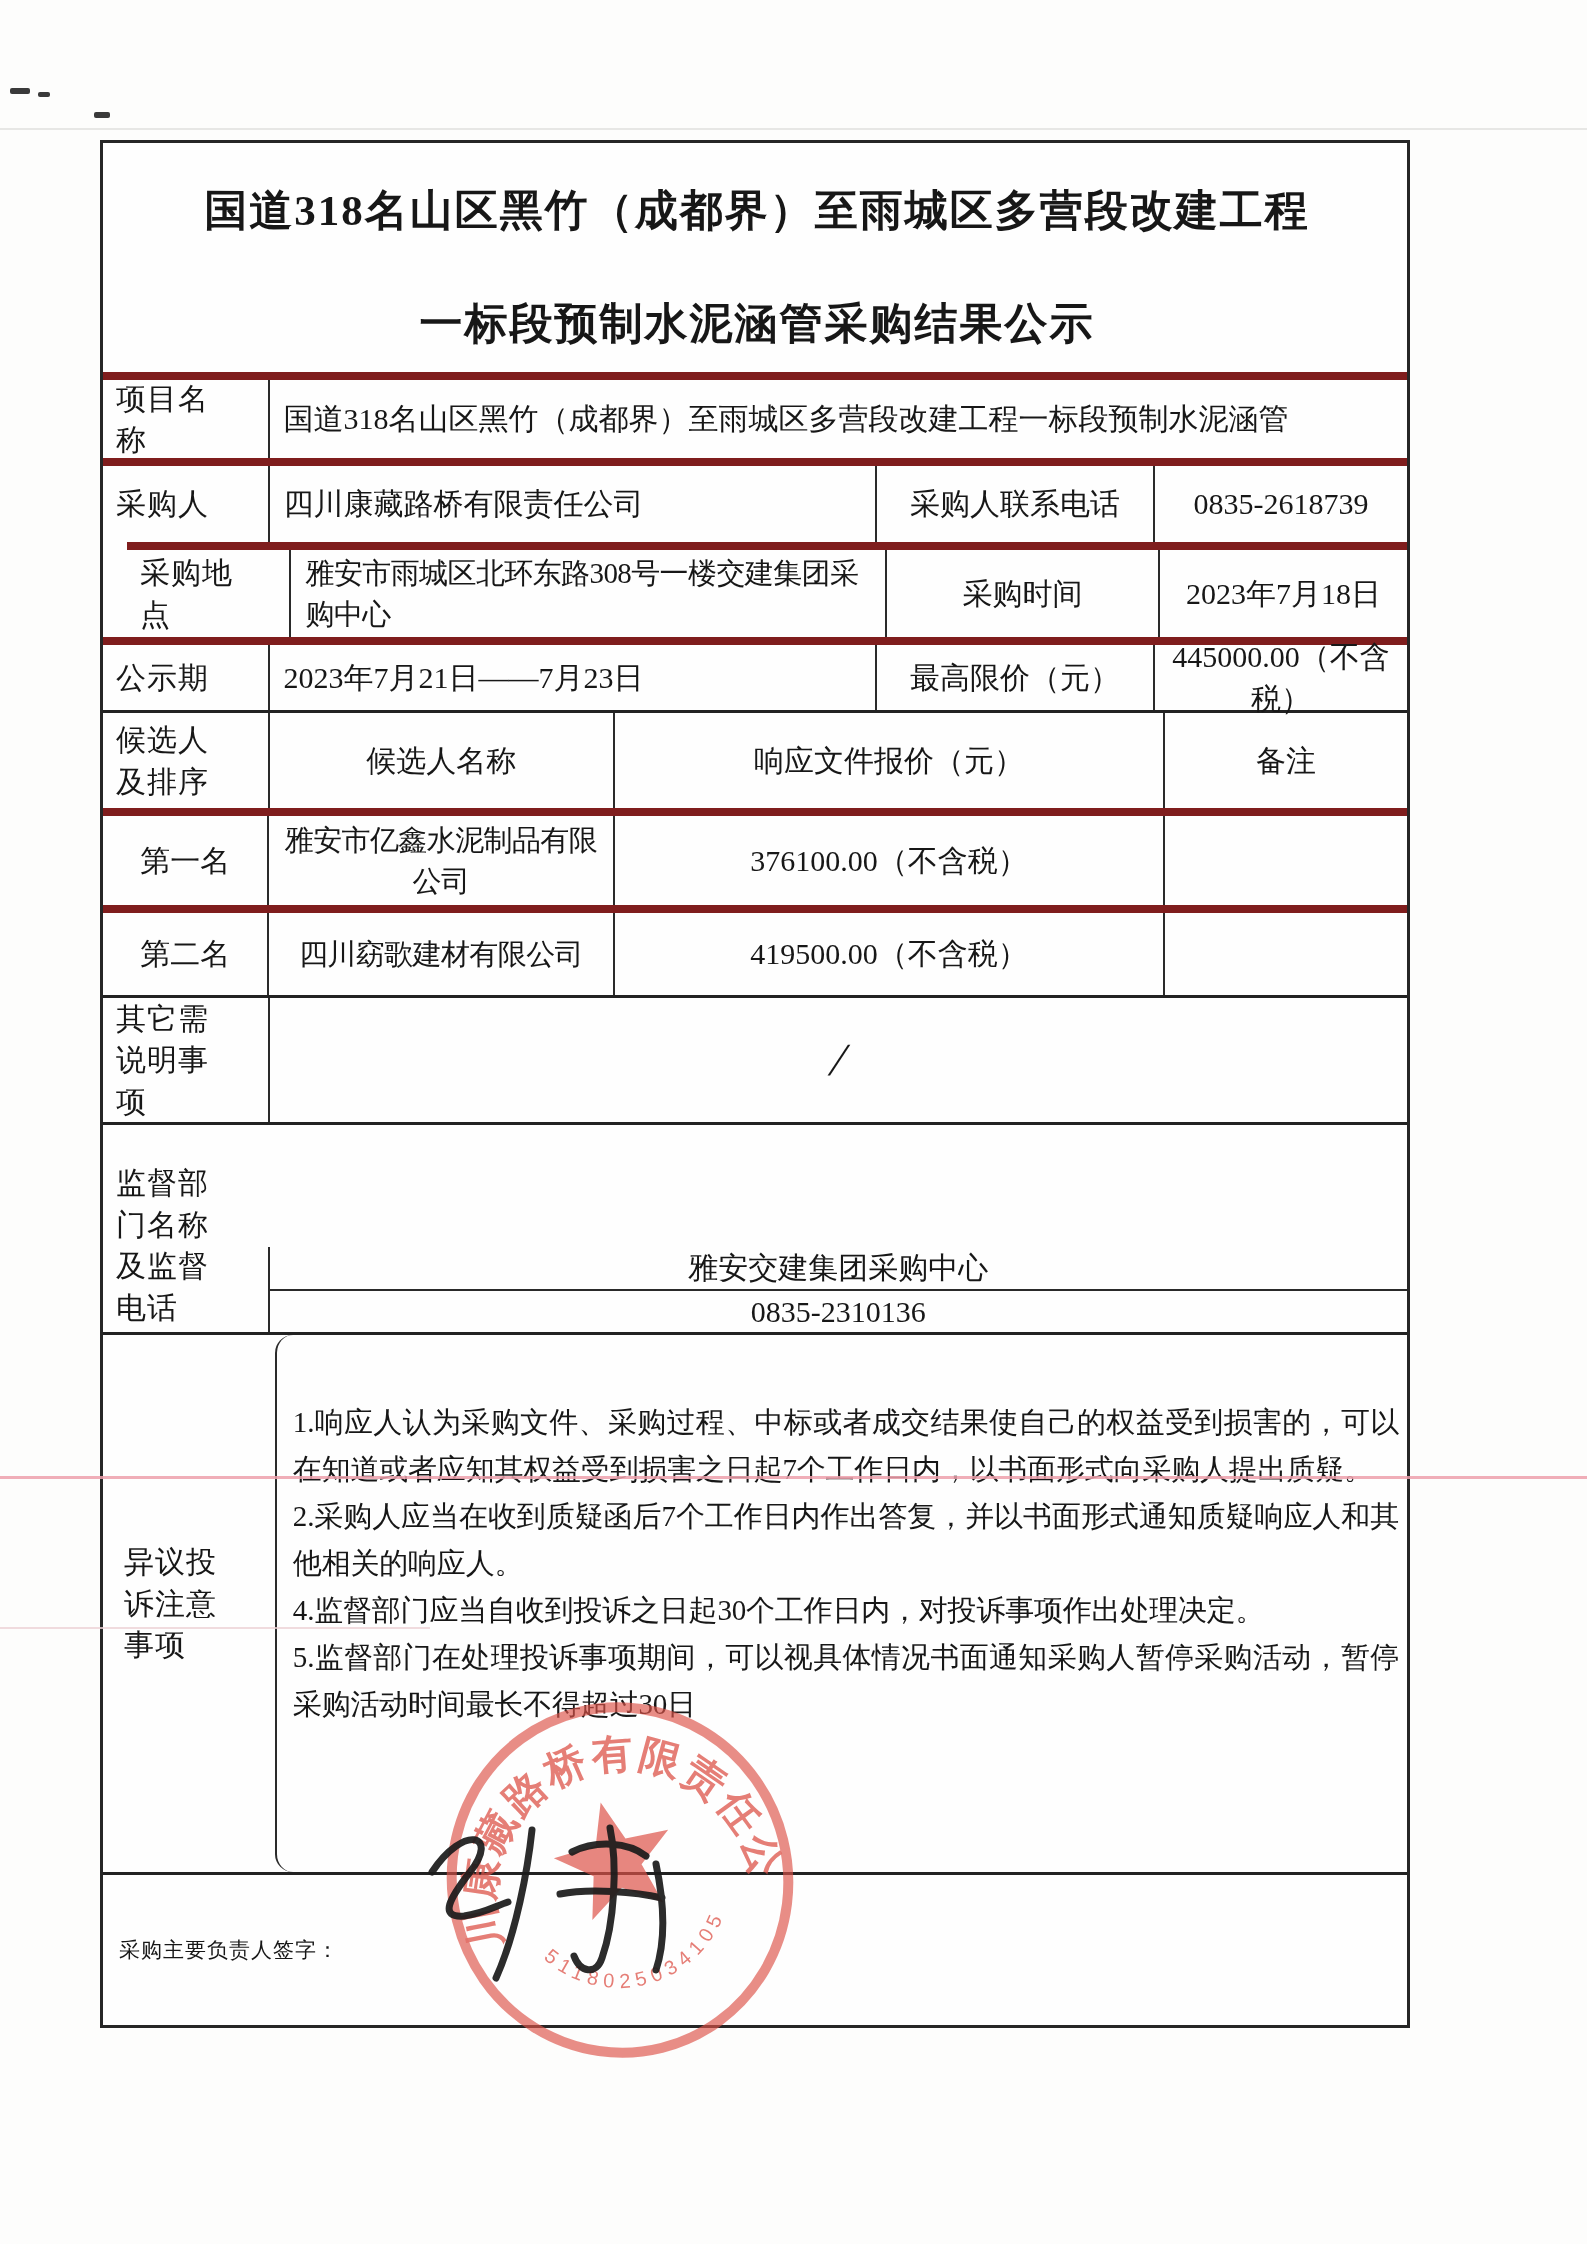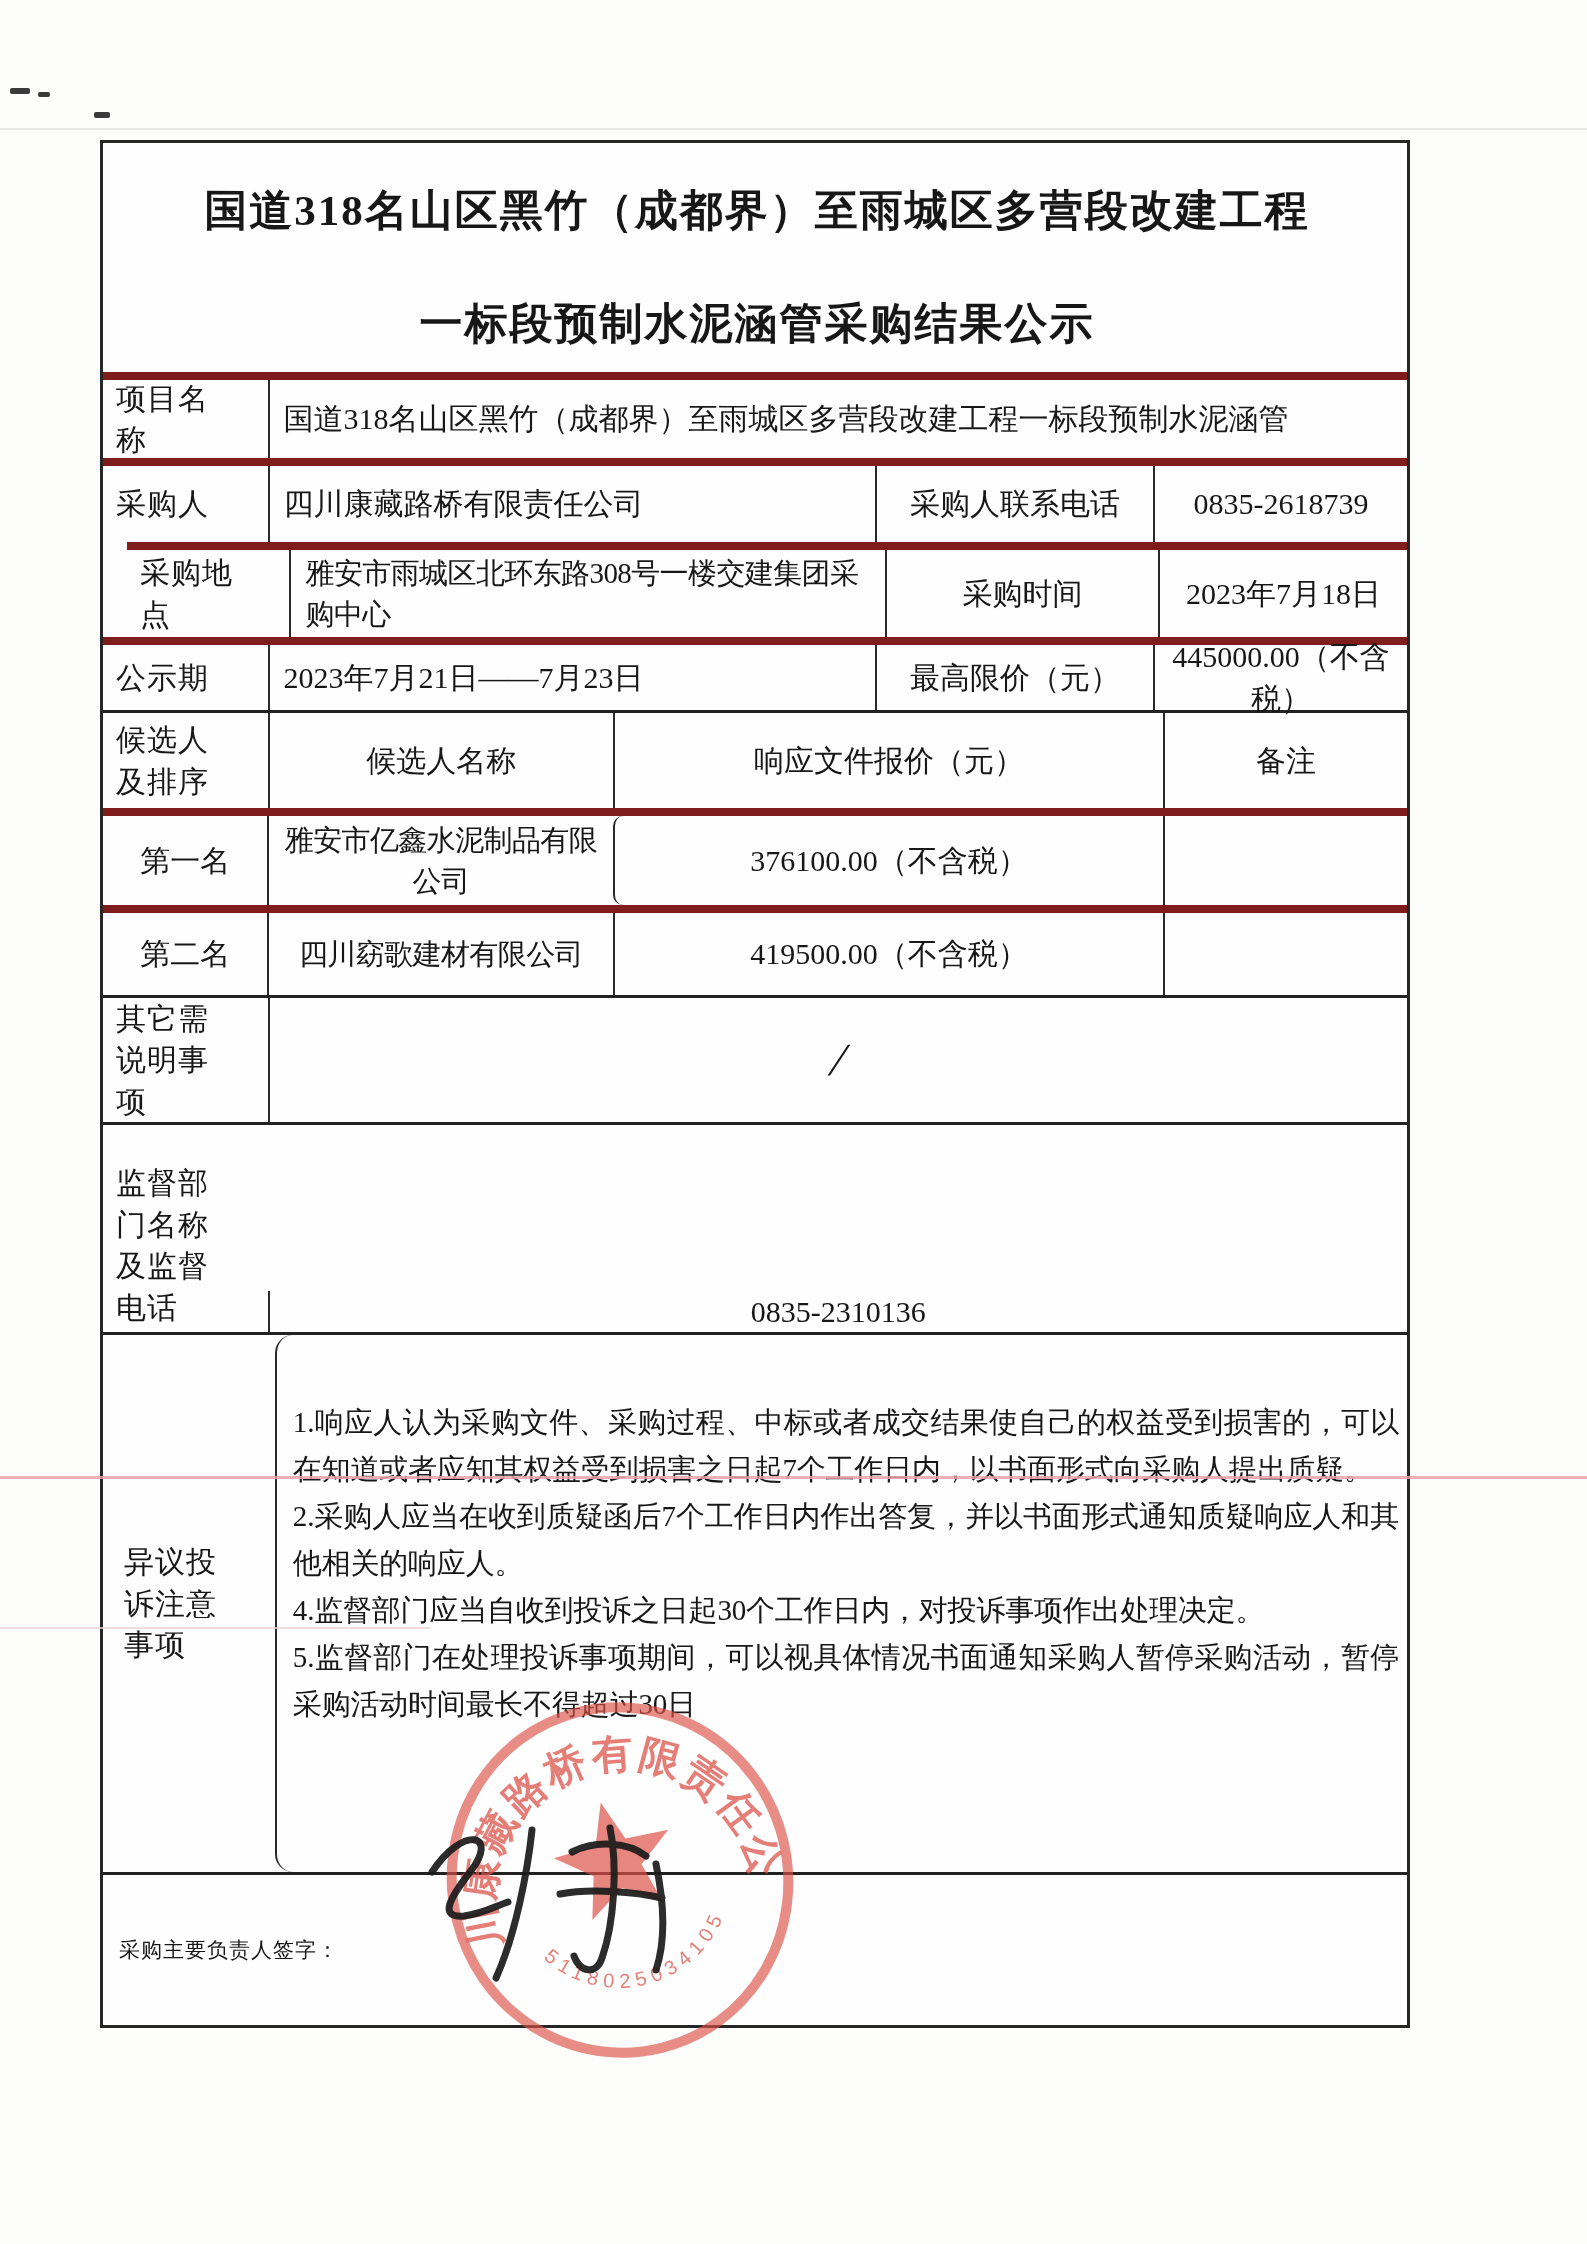--- a/index.html
+++ b/index.html
@@ -112,41 +112,42 @@
     <div class="row thick" style="height:98px;">
       <div class="cell nb label" style="width:165px;">候选人及排序</div>
       <div class="cell center" style="width:347px;">候选人名称</div>
       <div class="cell center" style="width:553px;">响应文件报价（元）</div>
       <div class="cell center" style="width:245px;">备注</div>
     </div>
 
     <div class="row" style="height:97px;">
       <div class="cell nb center" style="width:165px;">第一名</div>
       <div class="cell center addr" style="width:347px;">雅安市亿鑫水泥制品有限公司</div>
-      <div class="cell center" style="width:553px;border-radius:10px;">376100.00（不含税）</div>
+      <div class="cell center" style="width:553px;">376100.00（不含税）</div>
       <div class="cell center" style="width:245px;"></div>
     </div>
 
     <div class="row" style="height:90px;">
       <div class="cell nb center" style="width:165px;">第二名</div>
       <div class="cell center addr" style="width:347px;">四川窈歌建材有限公司</div>
       <div class="cell center" style="width:553px;">419500.00（不含税）</div>
       <div class="cell center" style="width:245px;"></div>
     </div>
 
     <div class="row thick" style="height:127px;">
       <div class="cell nb label" style="width:165px;">其它需说明事项</div>
       <div class="cell center" style="width:1145px;">
         <span class="slash">/</span>
       </div>
     </div>
 
     <div class="row thick" style="height:210px;align-items:flex-end;">
       <div class="cell nb label" style="width:165px;">监督部门名称及监督电话</div>
       <div class="cell sup-right" style="width:1145px;">
+        <div class="sup-sub top">雅安交建集团采购中心</div>
         <div class="sup-sub">0835-2310136</div>
       </div>
     </div>
 
     <div class="row thick" style="height:540px;">
       <div class="cell nb label" style="width:165px;margin-left:8px;">异议投诉注意事项</div>
       <div class="cell notice" style="width:1145px;">
         <p>1.响应人认为采购文件、采购过程、中标或者成交结果使自己的权益受到损害的，可以在知道或者应知其权益受到损害之日起7个工作日内，以书面形式向采购人提出质疑。</p>
         <p>2.采购人应当在收到质疑函后7个工作日内作出答复，并以书面形式通知质疑响应人和其他相关的响应人。</p>
         <p>4.监督部门应当自收到投诉之日起30个工作日内，对投诉事项作出处理决定。</p>

